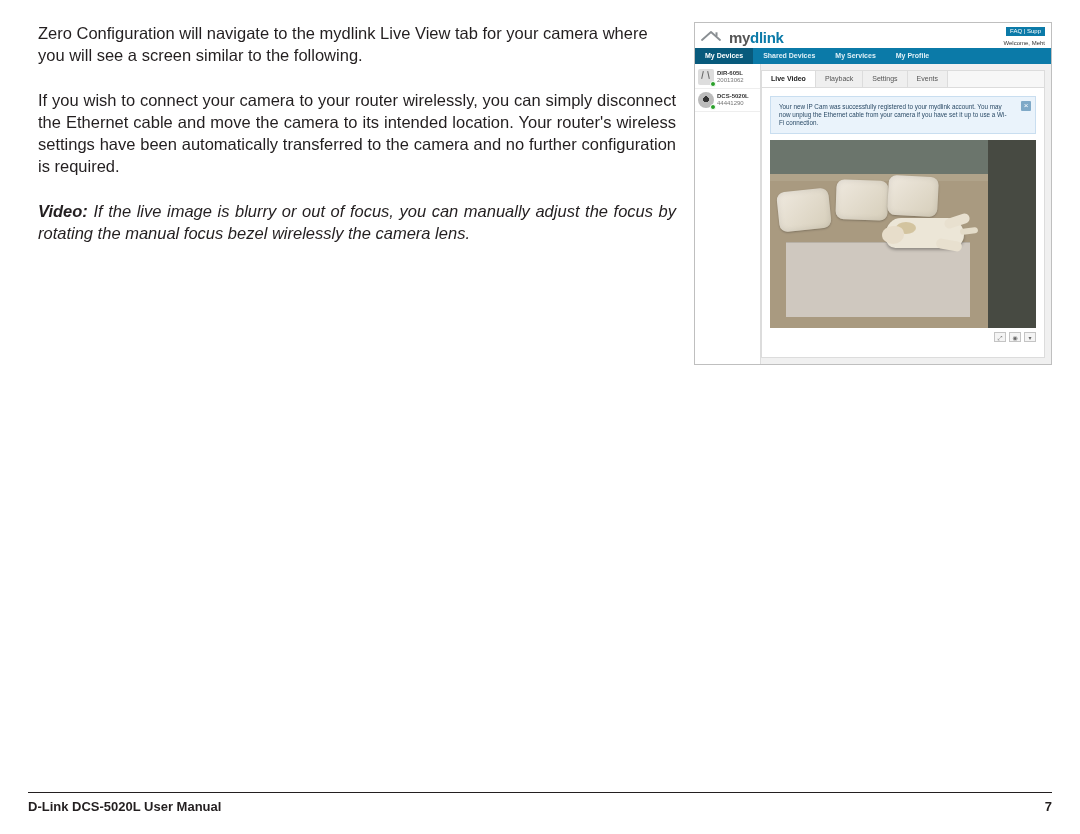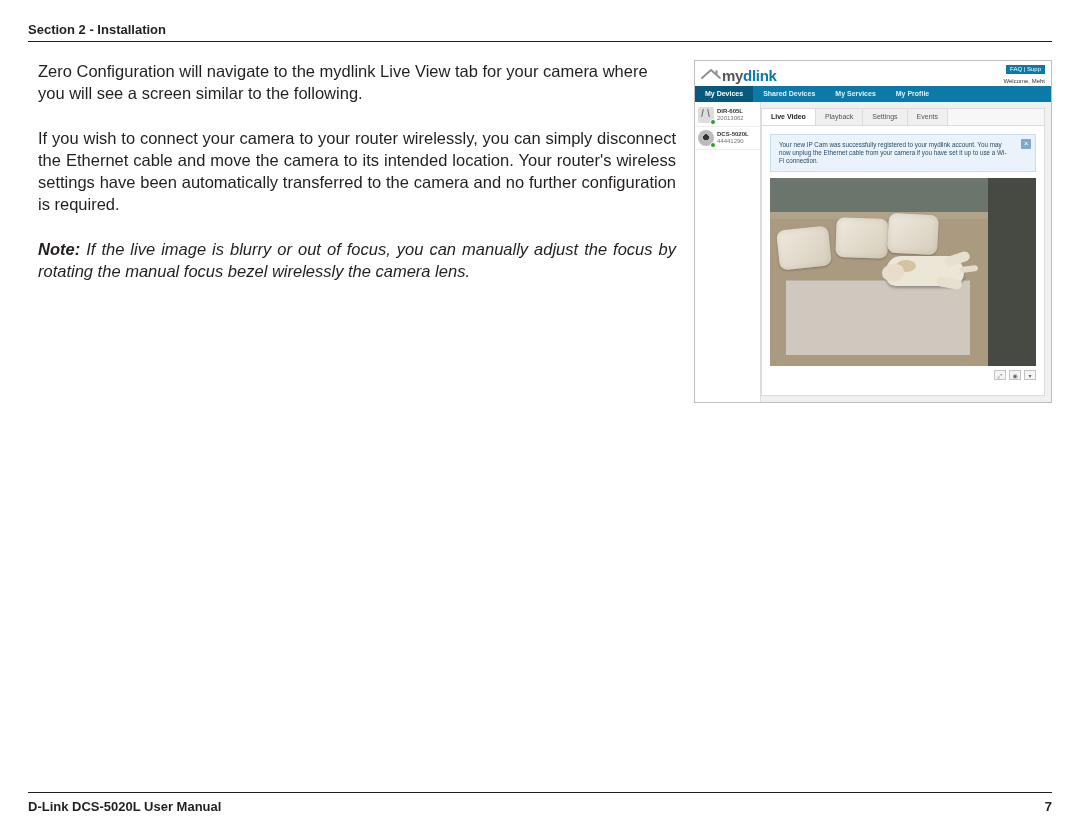--- a/index.html
+++ b/index.html
@@ -48,21 +48,21 @@
     font-size: 7px;
     color: #333;
     line-height: 1.1;
   }
   .shot-top {
     display: flex;
     align-items: flex-end;
     justify-content: space-between;
     padding: 4px 6px 2px 6px;
   }
-  .brand { display: flex; align-items: flex-end; gap: 1px; }
+  .brand { display: flex; align-items: flex-end; gap: 8px; }
   .house-icon svg { display:block; }
   .brand-text { font-size: 15px; font-weight: 700; letter-spacing: -0.3px; }
   .brand-text .my { color: #555; }
   .brand-text .dlink { color: #0b7aa8; }
   .topright { text-align: right; font-size: 6px; }
   .faq-badge { background:#0b7aa8; color:#fff; padding:1px 4px; display:inline-block; margin-bottom:4px;}
   .welcome { color:#333; }
 
   .navbar {
     background: #0b7aa8;
@@ -229,30 +229,27 @@
     display: flex;
     justify-content: space-between;
     font-size: 13px;
     font-weight: 700;
   }
 </style>
 </head>
 <body>
 
 <div class="page">
-  <div class="header-line">
-    <div class="header-title">Section 2 - Installation</div>
-  </div>
 
   <div class="content-row">
     <div class="text-col">
       <p>Zero Configuration will navigate to the mydlink Live View tab for your camera where you will see a screen similar to the following.</p>
       <p class="justify">If you wish to connect your camera to your router wirelessly, you can simply disconnect the Ethernet cable and move the camera to its intended location. Your router's wireless settings have been automatically transferred to the camera and no further configuration is required.</p>
       <p class="note justify">
-        <span class="bold">Note:</span><span> If the live image is blurry or out of focus, you can manually adjust the focus by rotating the manual focus bezel wirelessly the camera lens.</span>
+        <span class="bold">Video:</span><span> If the live image is blurry or out of focus, you can manually adjust the focus by rotating the manual focus bezel wirelessly the camera lens.</span>
       </p>
     </div>
 
     <div class="shot-col">
       <div class="shot">
         <div class="shot-top">
           <div class="brand">
             <span class="house-icon">
               <svg width="20" height="16" viewBox="0 0 20 16">
                 <polyline points="1,10 10,2 19,10" fill="none" stroke="#8a8f93" stroke-width="1.8" stroke-linecap="round" stroke-linejoin="round"></polyline>

